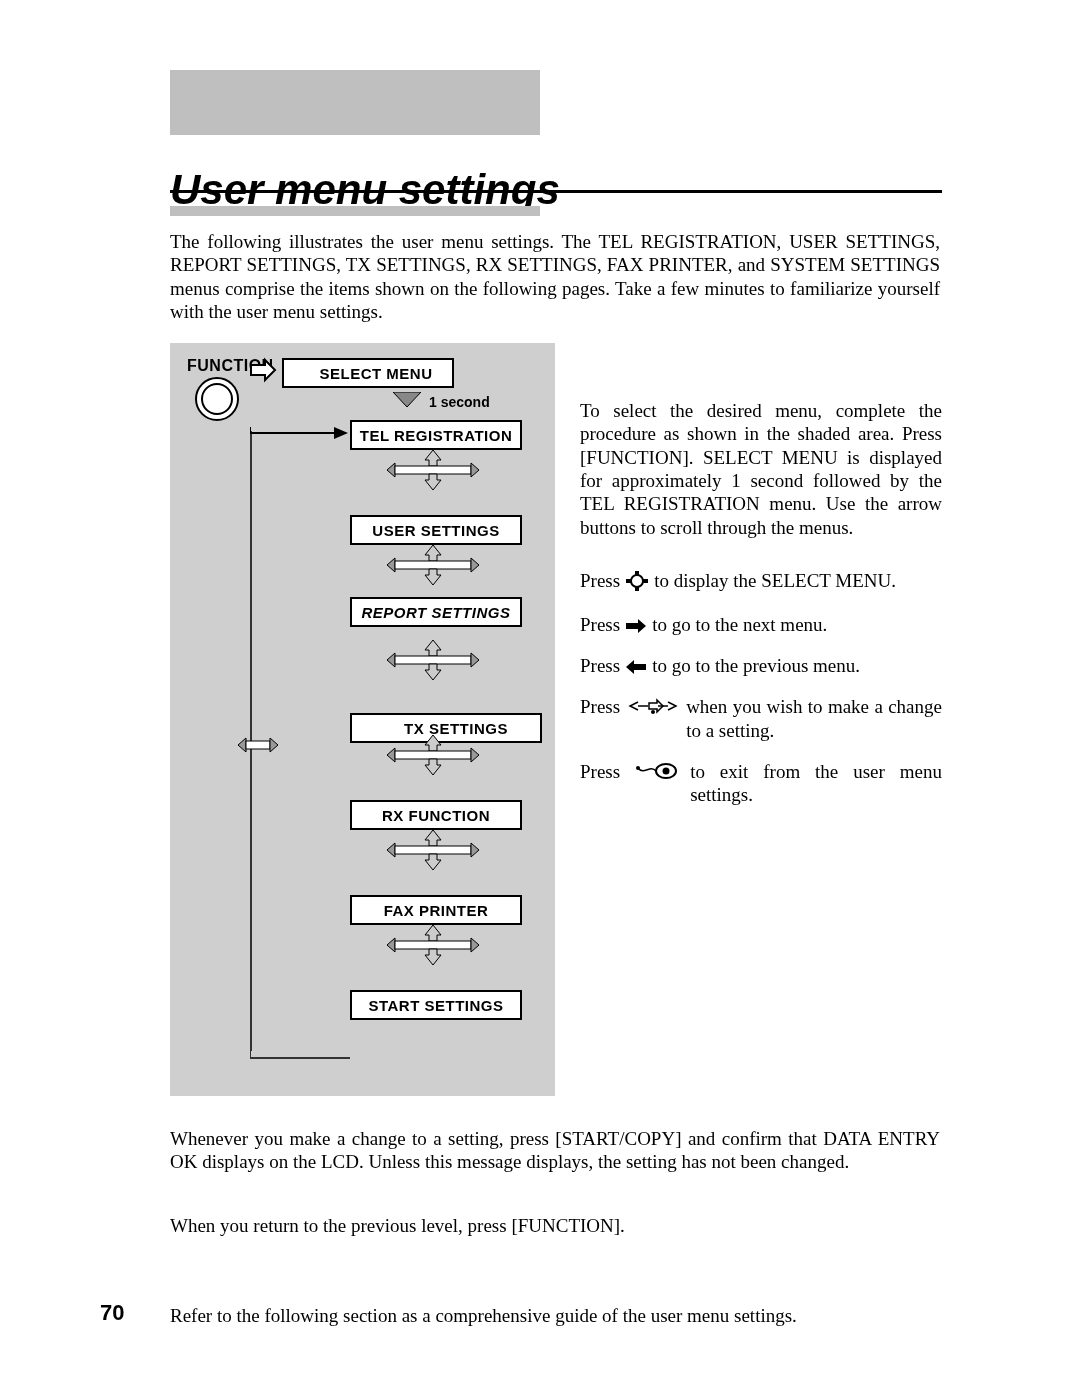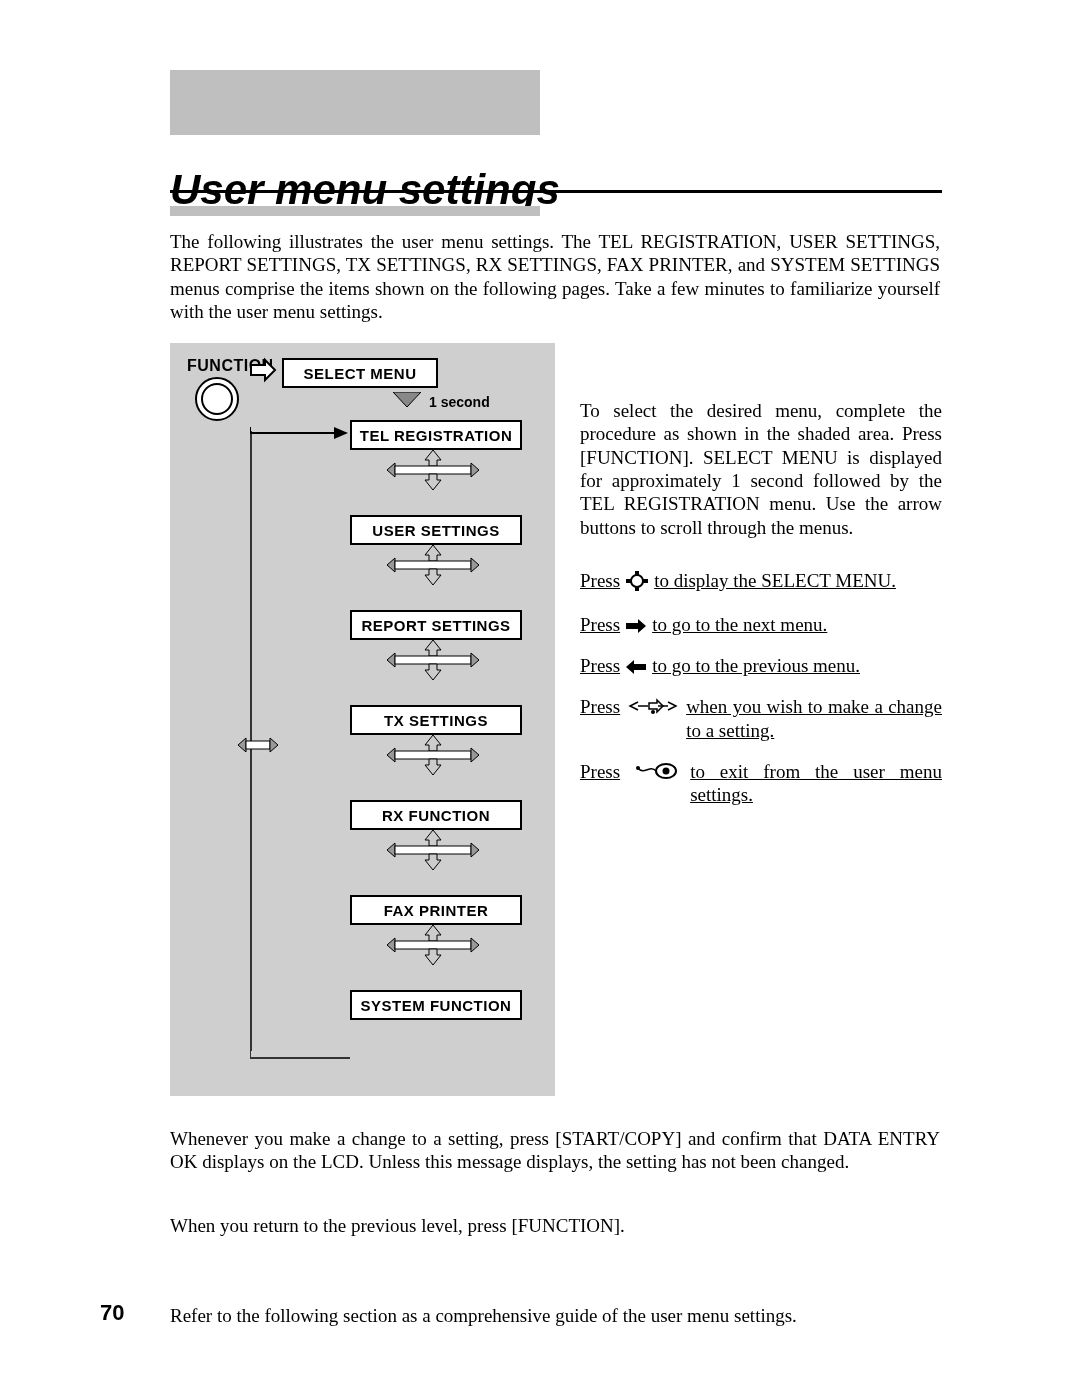--- a/index.html
+++ b/index.html
@@ -95,20 +95,21 @@
     display: flex;
     align-items: center;
     justify-content: center;
     font-stretch: condensed;
   }
   .select-box {
     left: 112px;
     top: 15px;
     width: 152px;
     height: 26px;
+    padding-left: 16px;
   }
   .timing {
     position: absolute;
     left: 259px;
     top: 51px;
     font-family: Arial, sans-serif;
     font-weight: bold;
     font-size: 14px;
     font-stretch: condensed;
   }
@@ -146,21 +147,20 @@
     line-height: 1.23;
     text-align: justify;
     margin-top: 41px;
   }
   .right-row {
     display: flex;
     align-items: flex-start;
     gap: 6px;
     margin-bottom: 18px;
     text-align: justify;
-    text-decoration: underline;
   }
   .right-row .t1 { flex: 0 0 auto; }
   .right-row .icon { flex: 0 0 auto; position: relative; top: 2px; }
   .right-row .t2 { flex: 1 1 auto; text-align: justify; }
 
   .bottom-text {
     position: absolute;
     left: 170px;
     width: 770px;
     font-size: 19px;
@@ -248,30 +248,30 @@
 
     <div class="menu-box" style="top:172px;">USER SETTINGS</div>
     <svg class="nav-arrows" style="top:202px;" viewBox="0 0 96 40">
       <path d="M48 0 L40 10 L44 10 L44 16 L52 16 L52 10 L56 10 Z" fill="#ccc" stroke="#000"></path>
       <path d="M10 13 L2 20 L10 27 Z" fill="#999" stroke="#000"></path>
         <rect x="10" y="16" width="76" height="8" fill="#fff" stroke="#000"></rect>
         <path d="M86 13 L94 20 L86 27 Z" fill="#999" stroke="#000"></path>
       <path d="M48 40 L40 30 L44 30 L44 24 L52 24 L52 30 L56 30 Z" fill="#ccc" stroke="#000"></path>
     </svg>
 
-    <div class="menu-box" style="top:267px;">REPORT SETTINGS</div>
+    <div class="menu-box" style="top:254px;font-style:italic;">REPORT SETTINGS</div>
     <svg class="nav-arrows" style="top:297px;" viewBox="0 0 96 40">
       <path d="M48 0 L40 10 L44 10 L44 16 L52 16 L52 10 L56 10 Z" fill="#ccc" stroke="#000"></path>
       <path d="M10 13 L2 20 L10 27 Z" fill="#999" stroke="#000"></path>
         <rect x="10" y="16" width="76" height="8" fill="#fff" stroke="#000"></rect>
         <path d="M86 13 L94 20 L86 27 Z" fill="#999" stroke="#000"></path>
       <path d="M48 40 L40 30 L44 30 L44 24 L52 24 L52 30 L56 30 Z" fill="#ccc" stroke="#000"></path>
     </svg>
 
-    <div class="menu-box" style="top:362px;">TX SETTINGS</div>
+    <div class="menu-box" style="top:370px;padding-left:20px;">TX SETTINGS</div>
     <svg class="nav-arrows" style="top:392px;" viewBox="0 0 96 40">
       <path d="M48 0 L40 10 L44 10 L44 16 L52 16 L52 10 L56 10 Z" fill="#ccc" stroke="#000"></path>
       <path d="M10 13 L2 20 L10 27 Z" fill="#999" stroke="#000"></path>
         <rect x="10" y="16" width="76" height="8" fill="#fff" stroke="#000"></rect>
         <path d="M86 13 L94 20 L86 27 Z" fill="#999" stroke="#000"></path>
       <path d="M48 40 L40 30 L44 30 L44 24 L52 24 L52 30 L56 30 Z" fill="#ccc" stroke="#000"></path>
     </svg>
 
     <div class="menu-box" style="top:457px;">RX FUNCTION</div>
     <svg class="nav-arrows" style="top:487px;" viewBox="0 0 96 40">
@@ -284,21 +284,21 @@
 
     <div class="menu-box" style="top:552px;">FAX PRINTER</div>
     <svg class="nav-arrows" style="top:582px;" viewBox="0 0 96 40">
       <path d="M48 0 L40 10 L44 10 L44 16 L52 16 L52 10 L56 10 Z" fill="#ccc" stroke="#000"></path>
       <path d="M10 13 L2 20 L10 27 Z" fill="#999" stroke="#000"></path>
         <rect x="10" y="16" width="76" height="8" fill="#fff" stroke="#000"></rect>
         <path d="M86 13 L94 20 L86 27 Z" fill="#999" stroke="#000"></path>
       <path d="M48 40 L40 30 L44 30 L44 24 L52 24 L52 30 L56 30 Z" fill="#ccc" stroke="#000"></path>
     </svg>
 
-    <div class="menu-box" style="top:647px;">SYSTEM FUNCTION</div>
+    <div class="menu-box" style="top:647px;">START SETTINGS</div>
 
     <svg style="position:absolute;left:80px;top:703px;" width="100" height="20" viewBox="0 0 100 20">
       <path d="M0 0 L0 12 L180 12" fill="none" stroke="#333" stroke-width="2"></path>
     </svg>
 
   </div>
 
   <div class="right-col">
     <p style="margin:0 0 30px 0;">To select the desired menu, complete the procedure as shown in the shaded area. Press [FUNCTION]. SELECT MENU is displayed for approximately 1 second followed by the TEL REGISTRATION menu. Use the arrow buttons to scroll through the menus.</p>
 

